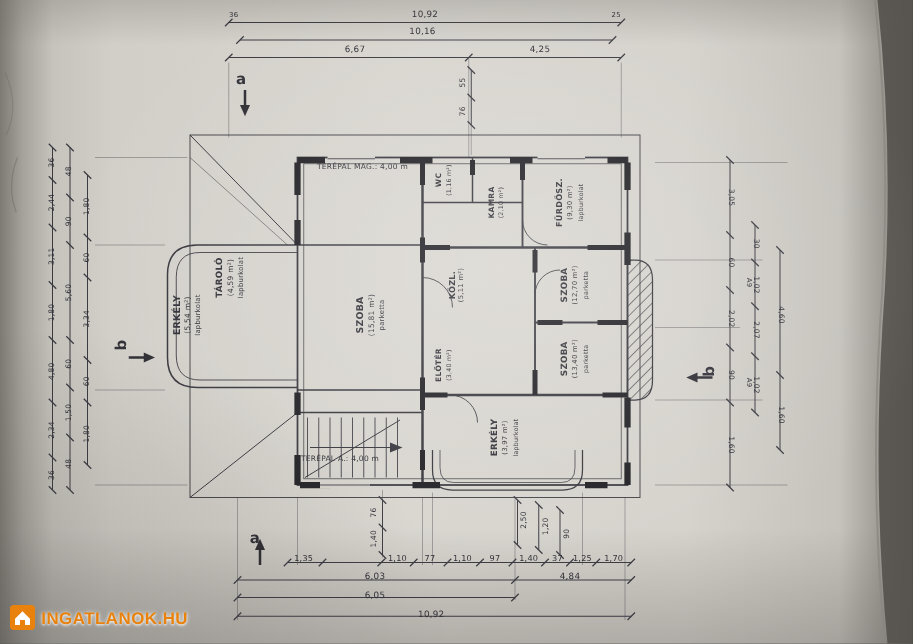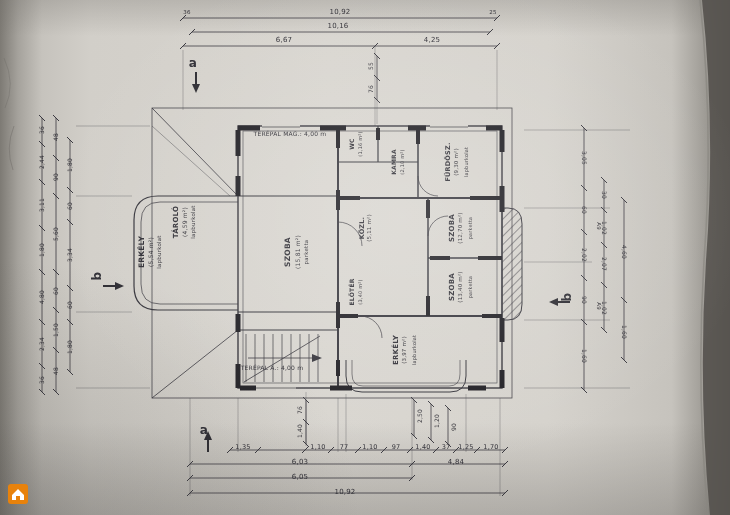--- a/index.html
+++ b/index.html
@@ -335,15 +335,16 @@
       <div class="lbl bold" style="left: 567px; top: 297px; font-size: 12px; transform: translate(-50%, -50%) rotate(-90deg);">b</div>
     </div>
 
   <div class="shade"></div>
 
   <div class="watermark">
     <svg width="20" height="20" viewBox="0 0 20 20">
       <rect x="0" y="0" width="20" height="20" rx="3" fill="#e8820c"></rect>
       <path d="M4,11 L10,5 L16,11 L16,16 L12,16 L12,12 L8,12 L8,16 L4,16 Z" fill="#ffffff"></path>
     </svg>
+    <span class="wm-text">INGATLANOK.HU</span>
   </div>
 
 </div>
 
 </body></html>

